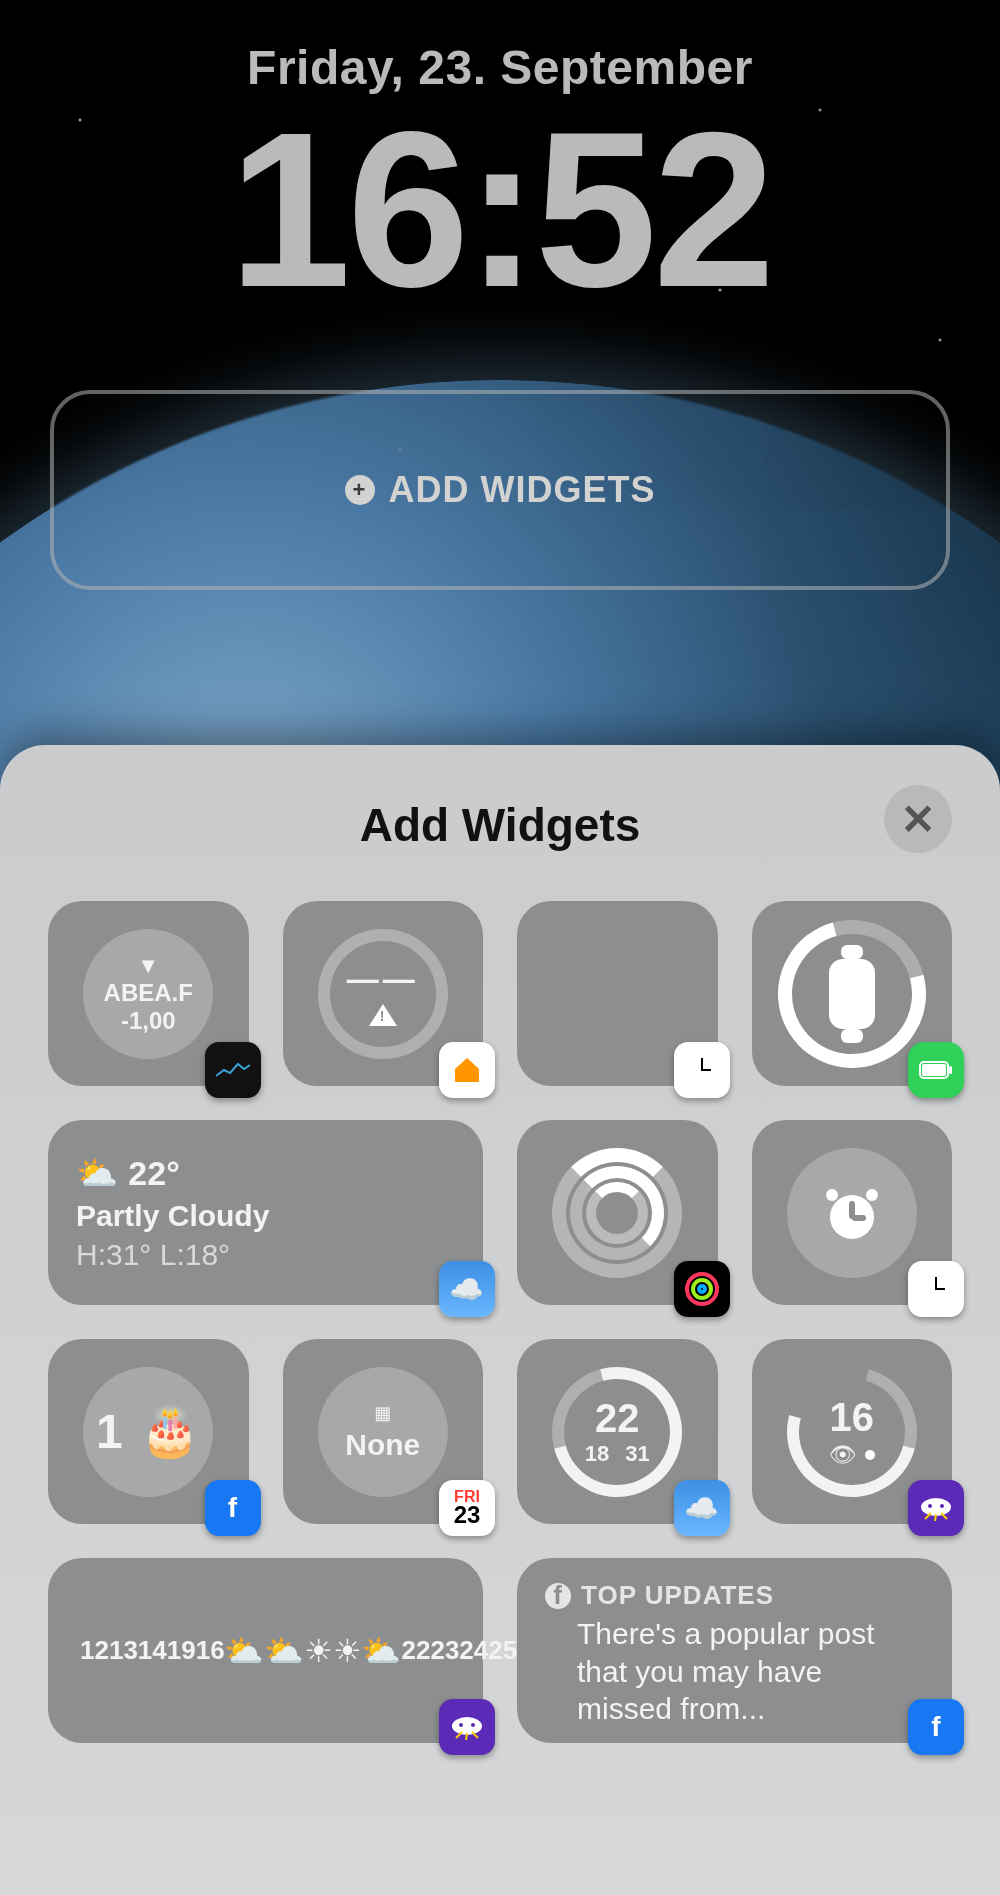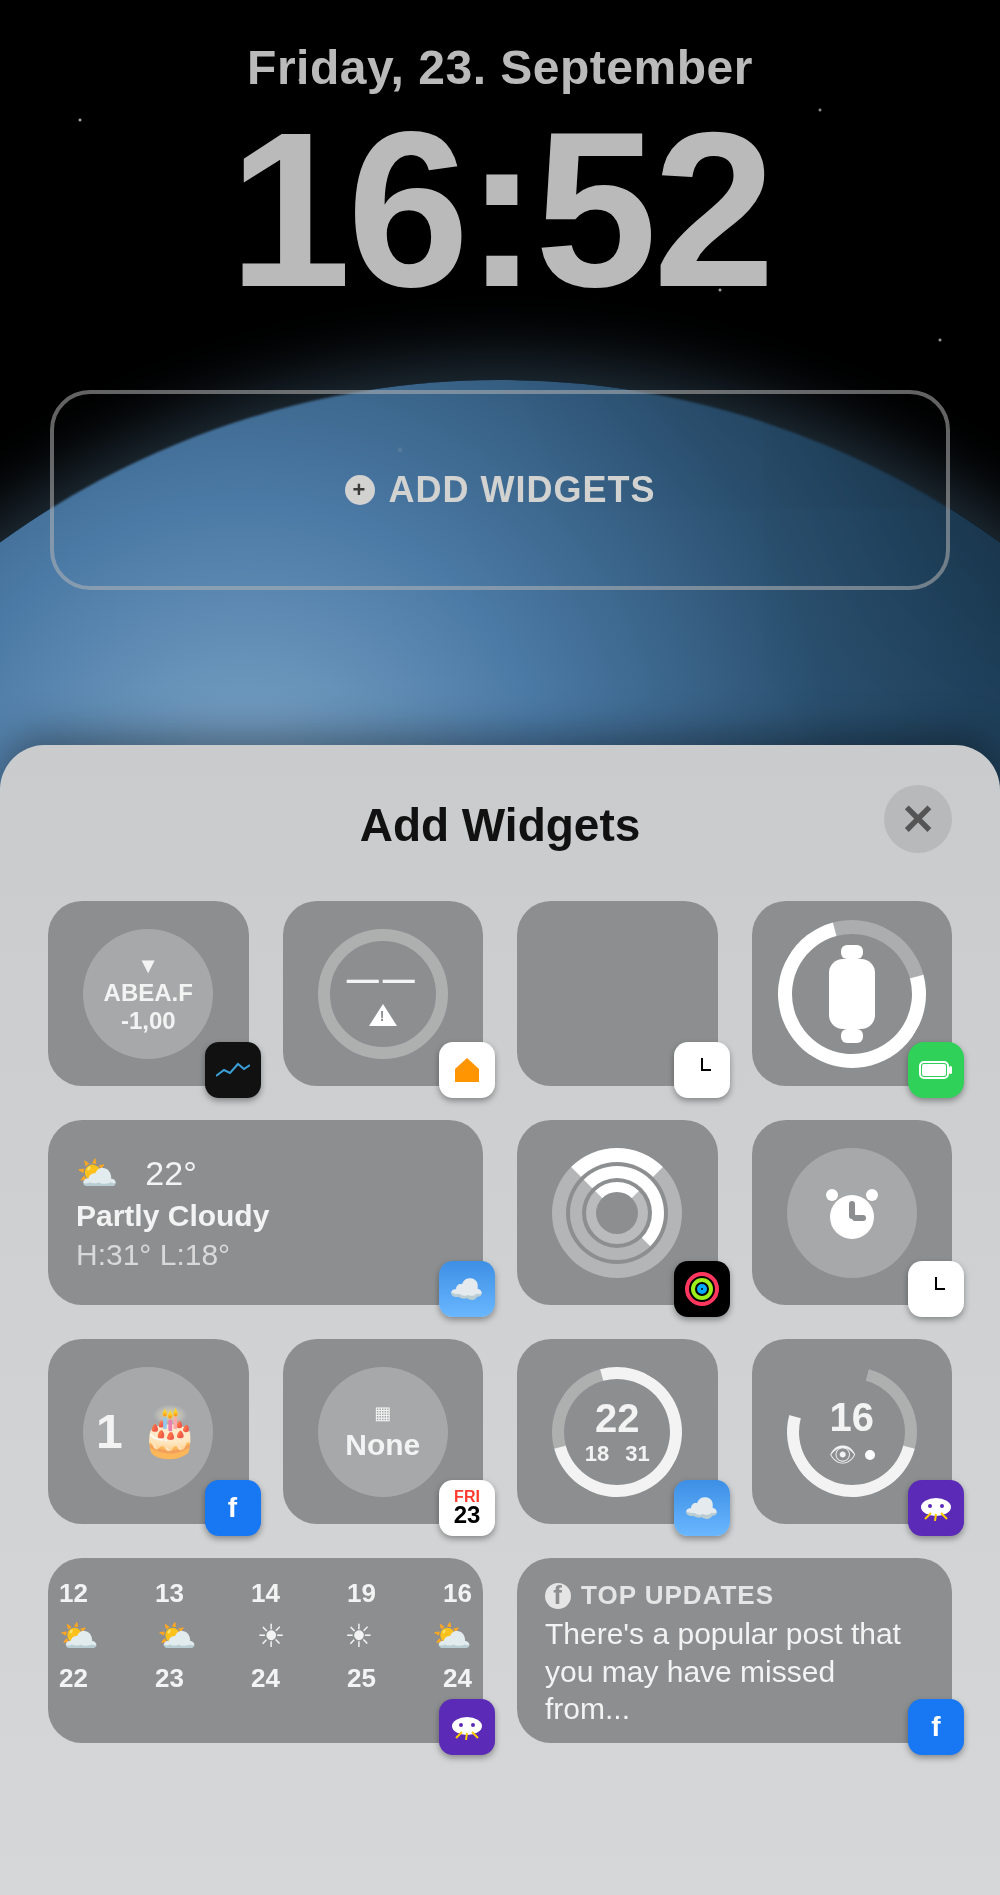--- a/index.html
+++ b/index.html
@@ -136,27 +136,27 @@
 
   .alarm-icon{display:flex;align-items:center;justify-content:center;}
 
   .activity-rings{ width:130px; height:130px; position:relative;}
   .ar{position:absolute;border-radius:50%;}
   .ar1{inset:0;border:14px solid rgba(255,255,255,0.35); border-top-color:#fff;}
   .ar2{inset:18px;border:12px solid rgba(255,255,255,0.35); border-top-color:#fff; border-right-color:#fff;}
   .ar3{inset:34px;border:10px solid rgba(255,255,255,0.4); border-top-color:#fff;}
   .gauge-small{ font-size:22px; font-weight:600; display:flex; gap:16px; justify-content:center;}
 
-  .forecast-wide{ flex-direction:column; padding:20px 11px;}
+  .forecast-wide{ padding:20px 32px;}
   .forecast-row{ display:flex; justify-content:space-between; width:100%; font-size:26px; font-weight:600;}
   .forecast-icons{ display:flex; justify-content:space-between; width:100%; font-size:32px; margin:8px 0;}
 
   .fb-wide{ flex-direction:column; align-items:flex-start; padding:22px 28px; justify-content:flex-start;}
   .fb-head{ display:flex; align-items:center; gap:10px; font-weight:800; color:#e5e5e5; font-size:26px; letter-spacing:1px;}
-  .fb-text{ font-size:30px; line-height:1.25; margin-top:4px; font-weight:500;}
+  .fb-text{ font-size:30px; line-height:1.25; margin-top:4px; font-weight:500;margin-left:32px;}
 
   .cup{ text-align:center; font-weight:700;}
   .cup .l1{font-size:22px;} .cup .l2{font-size:30px;}
 
   .warning-tri{ width:0;height:0;border-left:14px solid transparent;border-right:14px solid transparent;border-bottom:22px solid #fff; position:relative;}
   .warning-tri::after{content:"!";position:absolute;top:4px;left:-3px;font-size:14px;font-weight:900;color:#8c8e8f;}
   .gauge-col{display:flex;flex-direction:column;align-items:center;}
   .dash{font-size:32px;font-weight:700;letter-spacing:4px;margin-bottom:6px;}
 
   .mini-clock{width:36px;height:36px;background:#fff;border-radius:50%;position:relative;}
@@ -258,21 +258,21 @@
             <rect x="3" y="3" width="24" height="12" rx="2" fill="#fff"></rect>
             <rect x="30" y="5" width="3" height="8" rx="1.5" fill="#fff"></rect>
           </svg>
       </div>
     </div>
 
     <div class="tile-wide">
       <div class="weather-wide">
         <div class="row1">
           <span>⛅</span>
-          <span style="font-weight:400;margin-left:17px;">22°</span>
+          <span style="font-weight:700;">22°</span>
         </div>
         <div>Partly Cloudy</div>
         <div class="hl">H:31° L:18°</div>
       </div>
       <div class="badge badge-weather">
         <span style="font-size:28px;">☁️</span>
       </div>
     </div>
 
     <div class="tile">

